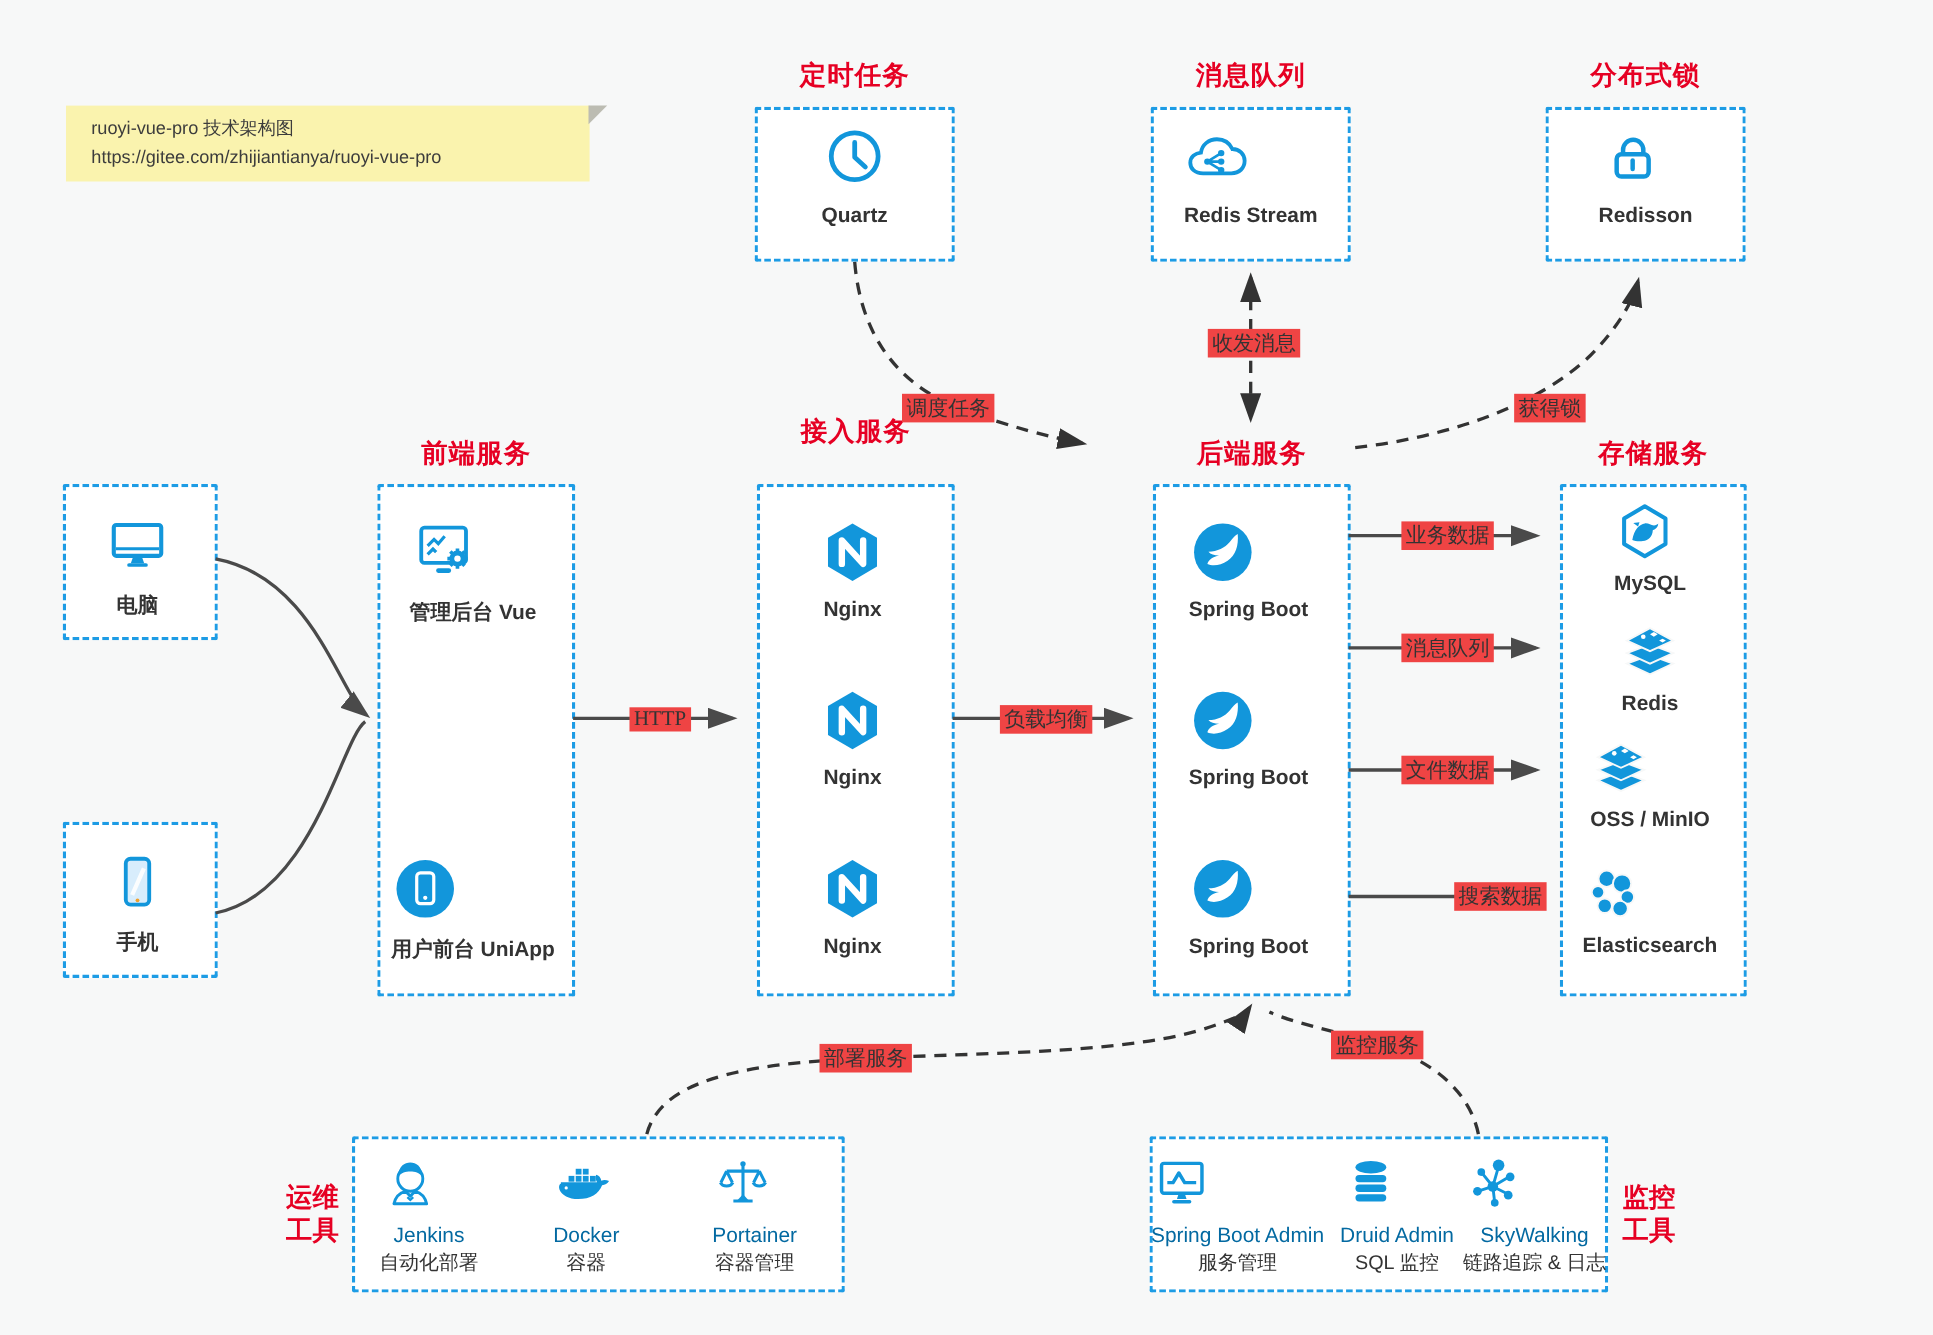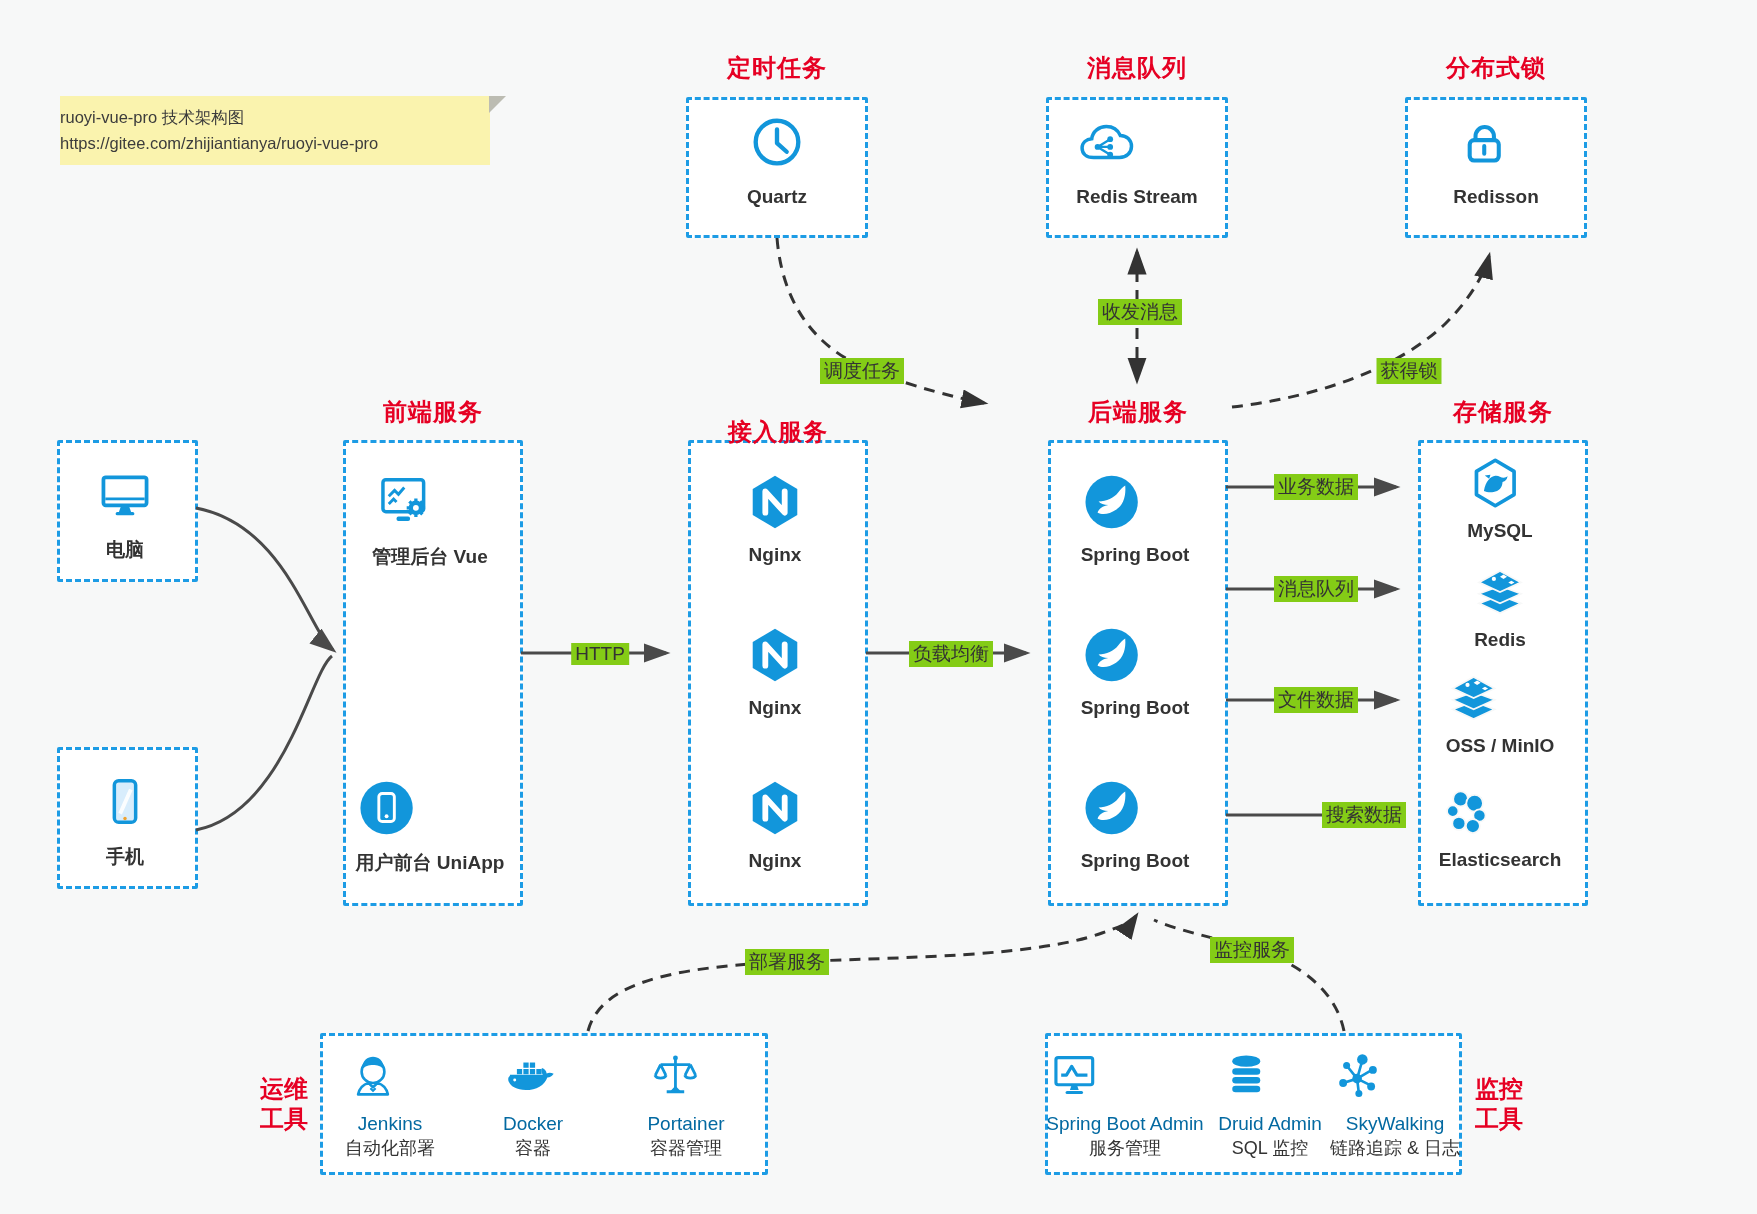--- a/index.html
+++ b/index.html
@@ -9,43 +9,43 @@
   .seclabel{position:absolute;color:#e60023;font-weight:bold;font-size:24px;z-index:4;
             transform:translate(-50%,-50%);white-space:nowrap;letter-spacing:1px;}
   .sidelabel{position:absolute;color:#e60023;font-weight:bold;font-size:24px;line-height:30px;
              text-align:center;transform:translate(-50%,-50%);z-index:4;}
   .node{position:absolute;transform:translateX(-50%);text-align:center;z-index:3;}
   .node .icon{display:block;margin:0 auto;}
   .nlabel{margin-top:11px;font-size:19px;color:#333;white-space:nowrap;font-weight:bold;}
   .btitle{margin-top:8px;font-size:19px;color:#0369a1;white-space:nowrap;line-height:24px;}
   .bsub{font-size:18px;color:#333;white-space:nowrap;line-height:24px;}
   .elabel{position:absolute;transform:translate(-50%,-50%);font-size:19px;color:#333;
-          background:#84cc16;padding:0 4px;white-space:nowrap;z-index:6;}
+          background:#ef4444;padding:0 4px;white-space:nowrap;z-index:6;font-family:Liberation Serif, serif;}
   .wires{position:absolute;left:0;top:0;z-index:5;pointer-events:none;}
-  .note{position:absolute;left:60px;top:96px;width:430px;background:#faf3ae;padding:9px 0;
+  .note{position:absolute;left:60px;top:96px;width:430px;background:#faf3ae;padding:9px 23px;
         font-size:16.5px;color:#3c3c3c;line-height:1.55;z-index:4;}
   .note::after{content:'';position:absolute;top:0;right:-16px;width:0;height:0;
                border-top:17px solid #bcbcb2;border-right:17px solid transparent;}
   svg{display:block;}
 </style>
 </head>
 <body>
 
 <div class="canvas">
 
   <div class="note">
     <div>ruoyi-vue-pro 技术架构图</div>
     <div>https://gitee.com/zhijiantianya/ruoyi-vue-pro</div>
   </div>
 
   <div class="seclabel" style="left:777px;top:68px">定时任务</div>
   <div class="seclabel" style="left:1137px;top:68px">消息队列</div>
   <div class="seclabel" style="left:1496px;top:68px">分布式锁</div>
   <div class="seclabel" style="left:433px;top:412px">前端服务</div>
-  <div class="seclabel" style="left:778px;top:432px">接入服务</div>
+  <div class="seclabel" style="left:778px;top:392px">接入服务</div>
   <div class="seclabel" style="left:1138px;top:412px">后端服务</div>
   <div class="seclabel" style="left:1503px;top:412px">存储服务</div>
   <div class="sidelabel" style="left:284px;top:1104px">
     <div>运维</div>
     <div>工具</div>
   </div>
   <div class="sidelabel" style="left:1499px;top:1104px">
     <div>监控</div>
     <div>工具</div>
   </div>

